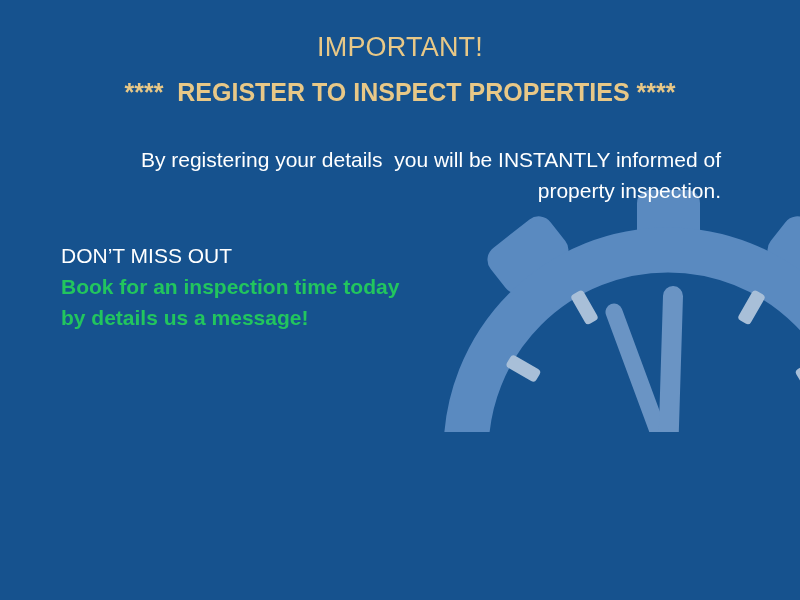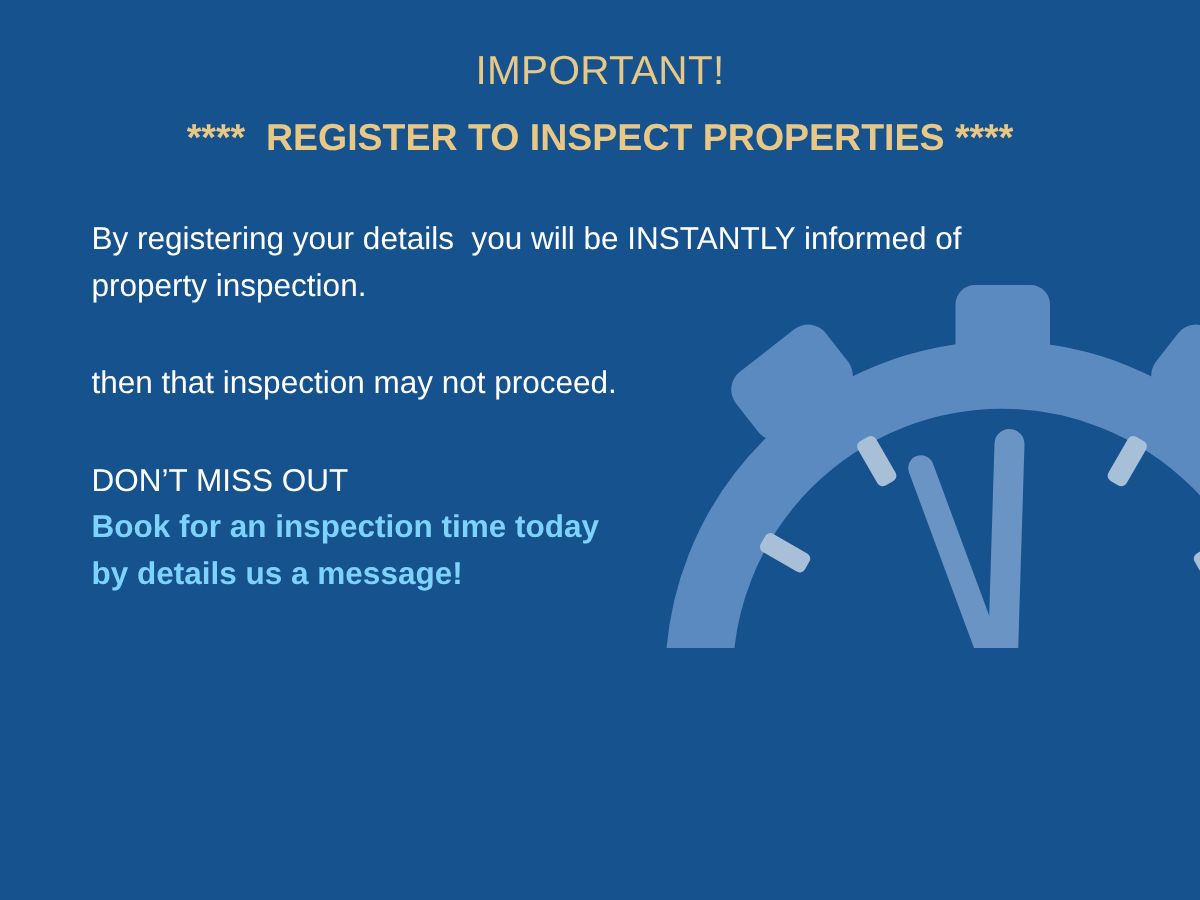--- a/index.html
+++ b/index.html
@@ -72,27 +72,27 @@
     margin-bottom: 0;
   }
   .line {
     color: #ffffff;
     font-size: 21px;
     font-weight: 400;
     line-height: 31px;
     white-space: pre;
   }
   .line.gold {
-    color: #7dd3fc;
+    color: #22c55e;
     font-weight: 700;
   }
   .para-cta {
     margin-bottom: 0;
   }
-  .spacer-2 { margin-bottom: 34px; }
+  .spacer-2 { margin-bottom: 34px; text-align: right; }
 </style>
 </head>
 <body>
 
 <div id="slide">
 
   <svg id="clock-graphic" viewBox="0 0 800 600" aria-hidden="true">
     <defs>
       <clipPath id="slide-clip">
         <rect x="0" y="0" width="800" height="600"></rect>
@@ -134,21 +134,20 @@
   </div>
 
   <div class="body-copy">
 
     <div class="para spacer-2">
       <div class="line">By registering your details  you will be INSTANTLY informed of</div>
       <div class="line">property inspection.</div>
     </div>
 
     <div class="para spacer-2">
-      <div class="line">then that inspection may not proceed.</div>
     </div>
 
     <div class="para para-cta">
       <div class="line">DON’T MISS OUT</div>
       <div class="line gold">Book for an inspection time today</div>
       <div class="line gold">by details us a message!</div>
     </div>
 
   </div>
 

